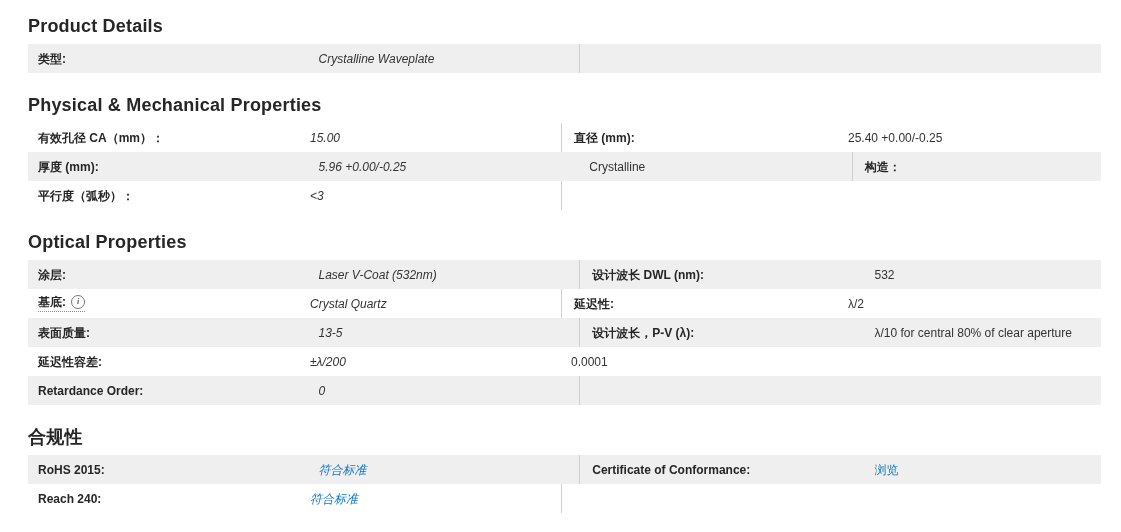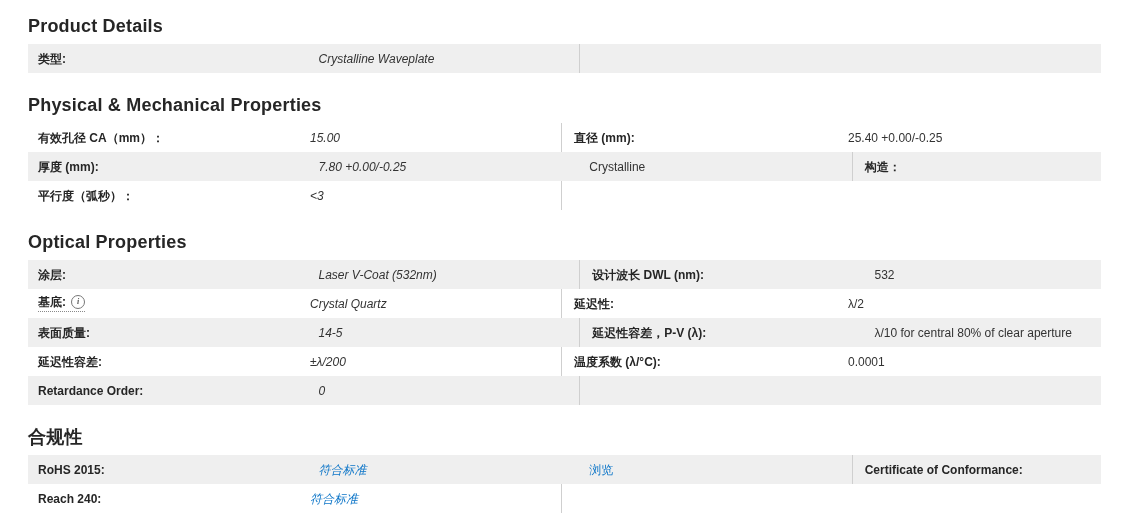--- a/index.html
+++ b/index.html
@@ -81,21 +81,21 @@
           </div>
         <div class="cell rvalue">
             <span class="val">25.40 +0.00/-0.25</span>
           </div>
       </div>
       <div class="spec-row shaded">
         <div class="cell llabel">
             <span class="lbl">厚度 (mm):</span>
           </div>
         <div class="cell lvalue">
-            <span class="val">7.80 +0.00/-0.25</span>
+            <span class="val">5.96 +0.00/-0.25</span>
           </div>
         <div class="cell rvalue">
             <span class="val">Crystalline</span>
           </div>
         <div class="cell rlabel">
             <span class="lbl">构造：</span>
           </div>
       </div>
       <div class="spec-row">
         <div class="cell llabel">
@@ -146,39 +146,36 @@
           </div>
         <div class="cell rvalue">
             <span class="val">λ/2</span>
           </div>
       </div>
       <div class="spec-row shaded">
         <div class="cell llabel">
             <span class="lbl">表面质量:</span>
           </div>
         <div class="cell lvalue">
-            <span class="val">14-5</span>
-          </div>
-        <div class="cell rlabel">
-            <span class="lbl">延迟性容差，P-V (λ):</span>
+            <span class="val">13-5</span>
+          </div>
+        <div class="cell rlabel">
+            <span class="lbl">设计波长，P-V (λ):</span>
           </div>
         <div class="cell rvalue">
             <span class="val">λ/10 for central 80% of clear aperture</span>
           </div>
       </div>
       <div class="spec-row">
         <div class="cell llabel">
             <span class="lbl">延迟性容差:</span>
           </div>
         <div class="cell lvalue">
             <span class="val">±λ/200</span>
           </div>
-        <div class="cell rlabel">
-            <span class="lbl">温度系数 (λ/°C):</span>
-          </div>
         <div class="cell rvalue">
             <span class="val">0.0001</span>
           </div>
       </div>
       <div class="spec-row shaded">
         <div class="cell llabel">
             <span class="lbl">Retardance Order:</span>
           </div>
         <div class="cell lvalue">
             <span class="val">0</span>
@@ -196,26 +193,26 @@
   <div class="section">
     <div class="section-title">合规性</div>
     <div class="spec-table">
       <div class="spec-row shaded">
         <div class="cell llabel">
             <span class="lbl">RoHS 2015:</span>
           </div>
         <div class="cell lvalue">
             <a class="link">符合标准</a>
           </div>
+        <div class="cell rlabel">
+            <span class="lbl">Certificate of Conformance:</span>
+          </div>
         <div class="cell rvalue">
             <a class="link">浏览</a>
           </div>
-        <div class="cell rlabel">
-            <span class="lbl">Certificate of Conformance:</span>
-          </div>
       </div>
       <div class="spec-row">
         <div class="cell llabel">
             <span class="lbl">Reach 240:</span>
           </div>
         <div class="cell lvalue">
             <a class="link">符合标准</a>
           </div>
         <div class="cell rlabel">
             <span class="lbl"></span>

